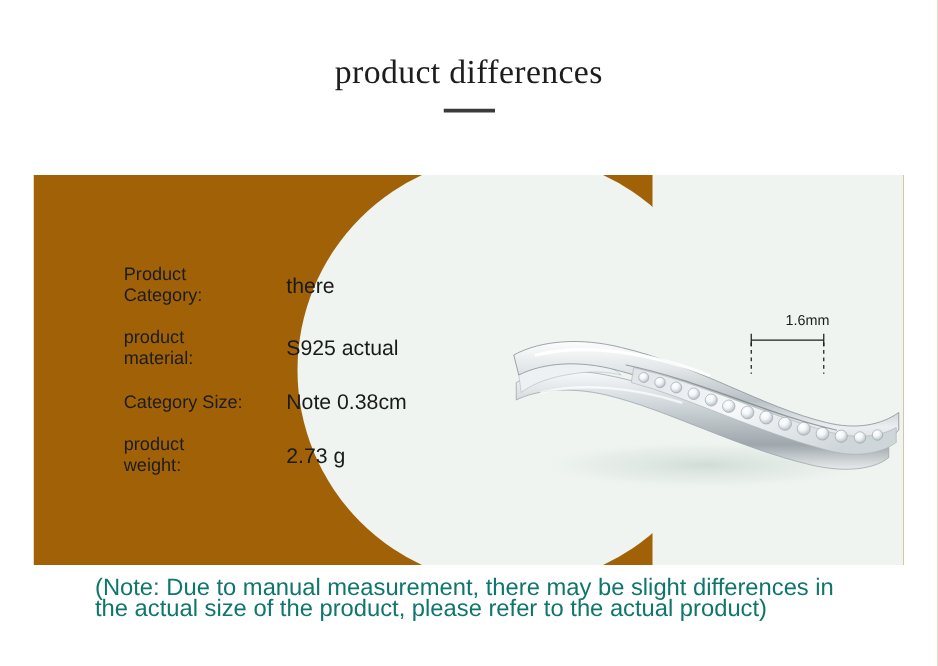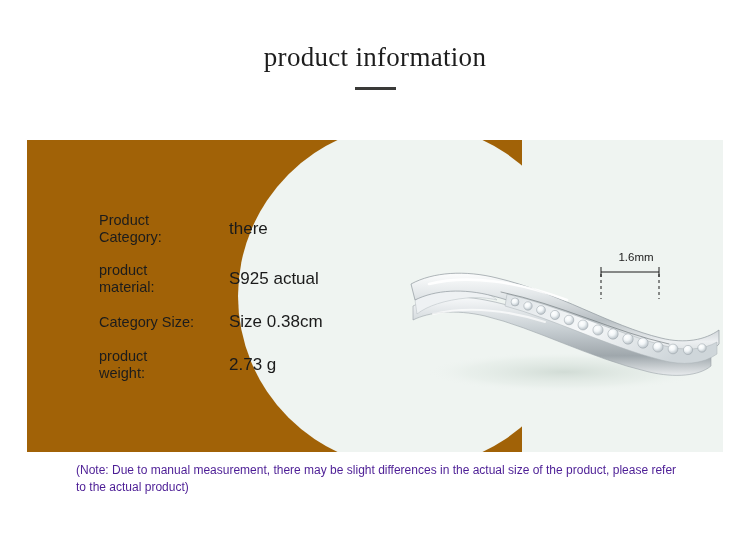--- a/index.html
+++ b/index.html
@@ -109,44 +109,44 @@
   .dim-annotation {
     position: absolute;
     left: 548px;
     top: 110px;
     width: 110px;
     height: 50px;
     pointer-events: none;
   }
   .dim-label {
     position: absolute;
-    left: 6px;
+    left: 16px;
     top: 0;
     width: 110px;
     text-align: center;
     font-size: 11.5px;
     color: #1c1c1c;
     line-height: 14px;
   }
 
   
   .note {
     position: absolute;
     left: 76px;
     top: 462px;
     width: 610px;
-    font-size: 12px;
+    font-size: 19px;
     line-height: 17px;
-    color: #4c1d95;
+    color: #0f766e;
   }
 </style>
 </head>
 <body>
 
-<div class="page-title">product information</div>
+<div class="page-title">product differences</div>
 <div class="title-rule"></div>
 
 <div class="info-panel">
 
   <div class="panel-circle-fill"></div>
   <div class="panel-circle"></div>
 
   <div class="spec-list">
 
     <div class="spec-row tall">
@@ -156,21 +156,21 @@
     </div>
 
     <div class="spec-row tall">
       <div class="spec-label">product
 material:</div>
       <div class="spec-value">S925 actual</div>
     </div>
 
     <div class="spec-row">
       <div class="spec-label">Category Size:</div>
-      <div class="spec-value">Size 0.38cm</div>
+      <div class="spec-value">Note 0.38cm</div>
     </div>
 
     <div class="spec-row tall">
       <div class="spec-label">product
 weight:</div>
       <div class="spec-value">2.73 g</div>
     </div>
 
   </div>
 

